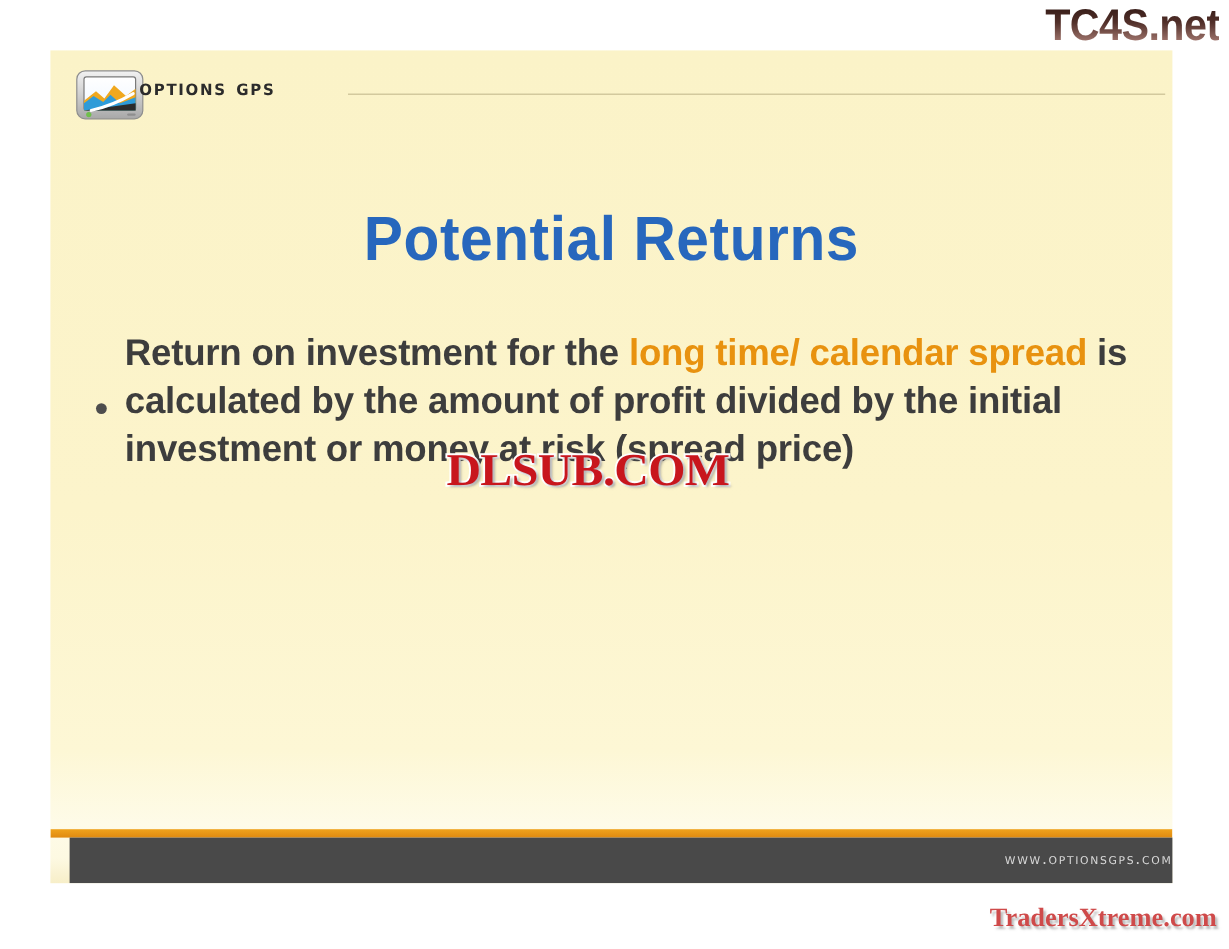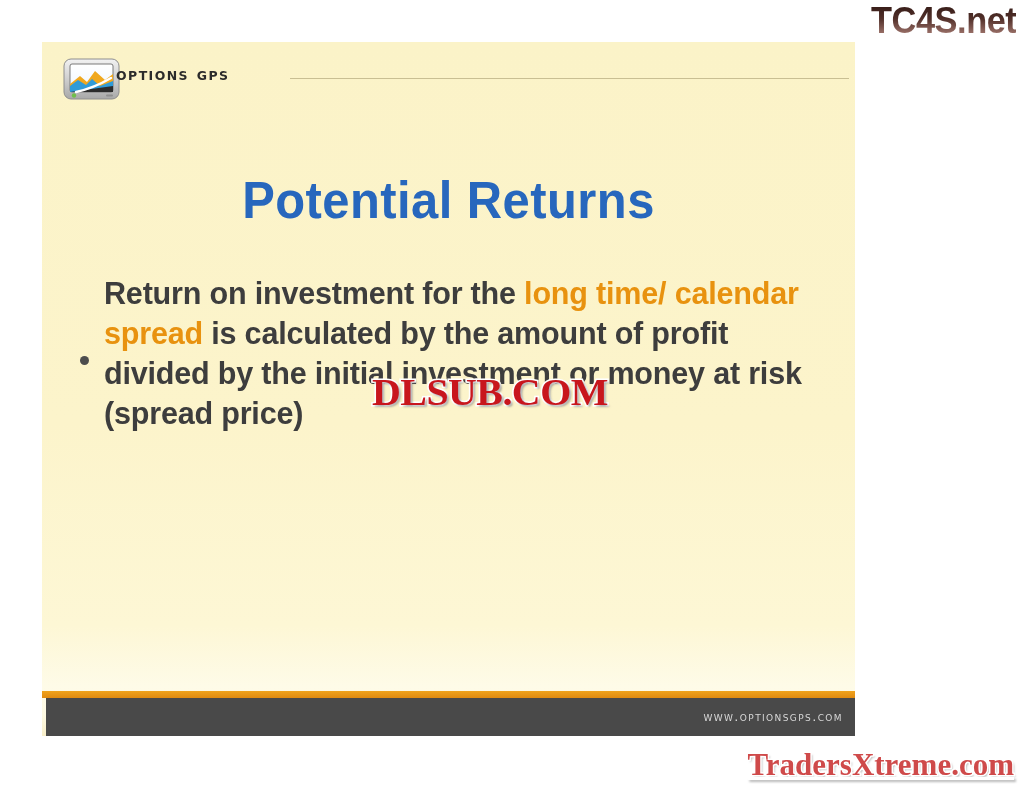--- a/index.html
+++ b/index.html
@@ -34,21 +34,21 @@
     transform-origin: right top;
     z-index: 60;
     white-space: nowrap;
   }
 
   
   .slide {
     position: absolute;
     left: 42px;
     top: 42px;
-    width: 813px;
+    width: 935px;
     height: 694px;
     background: linear-gradient(180deg,
                 #fbf3c8 0%,
                 #fcf4cb 55%,
                 #fdf7d5 84%,
                 #fefbe8 93%,
                 #fdf9e2 97%,
                 #f7eec8 100%);
     overflow: hidden;
   }
@@ -154,21 +154,21 @@
   .footer-accent {
     position: absolute;
     left: 0;
     bottom: 38px;
     width: 100%;
     height: 7px;
     background: linear-gradient(180deg,#f0a31c 0%, #e08a10 100%);
   }
   .footer-bar {
     position: absolute;
-    left: 4px;
+    left: 16px;
     bottom: 0;
     width: 100%;
     height: 38px;
     background: #494949;
   }
   .footer-url {
     position: absolute;
     right: 16px;
     top: 11px;
     font-family: "DejaVu Sans", sans-serif;
@@ -201,30 +201,29 @@
     white-space: nowrap;
   }
 
   
   .tx-watermark {
     position: absolute;
     right: 10px;
     bottom: 8px;
     font-family: "Liberation Serif", serif;
     font-weight: bold;
-    font-size: 31px;
+    font-size: 22px;
     line-height: 36px;
     color: #cf4a4a;
     -webkit-text-stroke: 3px #ffffff;
     paint-order: stroke fill;
     text-shadow: 2px 2px 2px rgba(140,140,140,0.6);
     letter-spacing: 0px;
     z-index: 60;
     white-space: nowrap;
-    text-decoration: underline;
   }
 </style>
 </head>
 <body>
 
 <div class="tc4s-watermark">TC4S.net</div>
 
 <div class="slide">
 
   <div class="slide-header">

